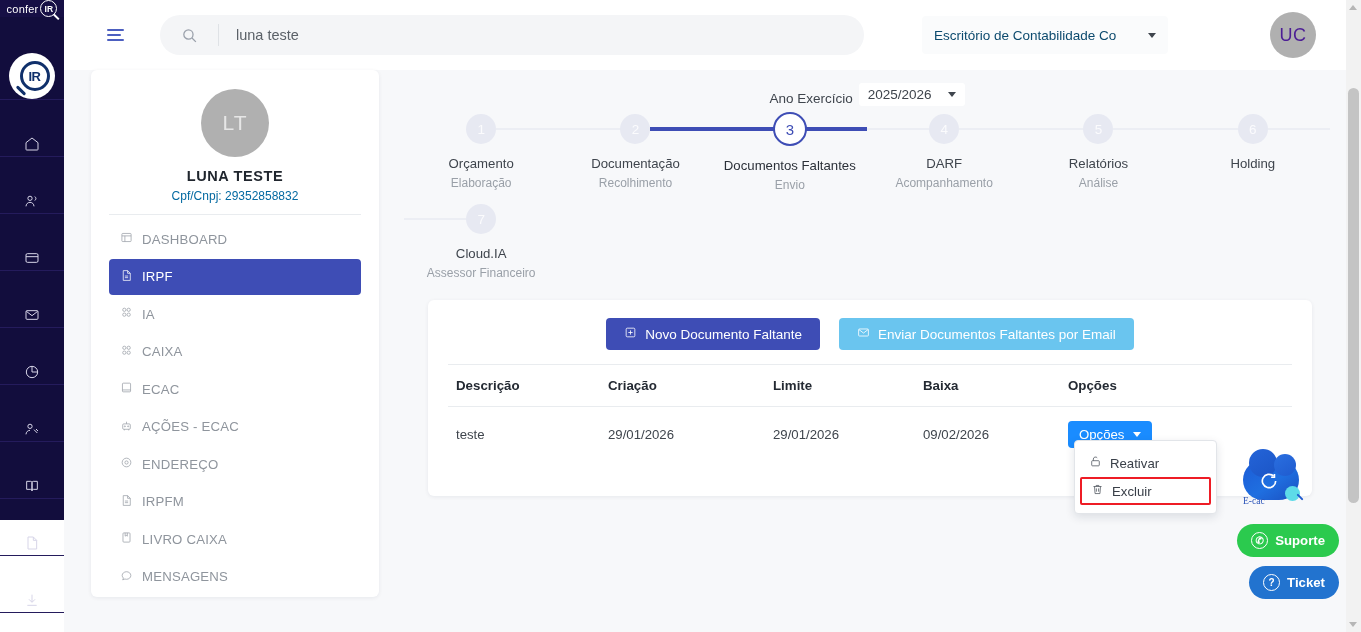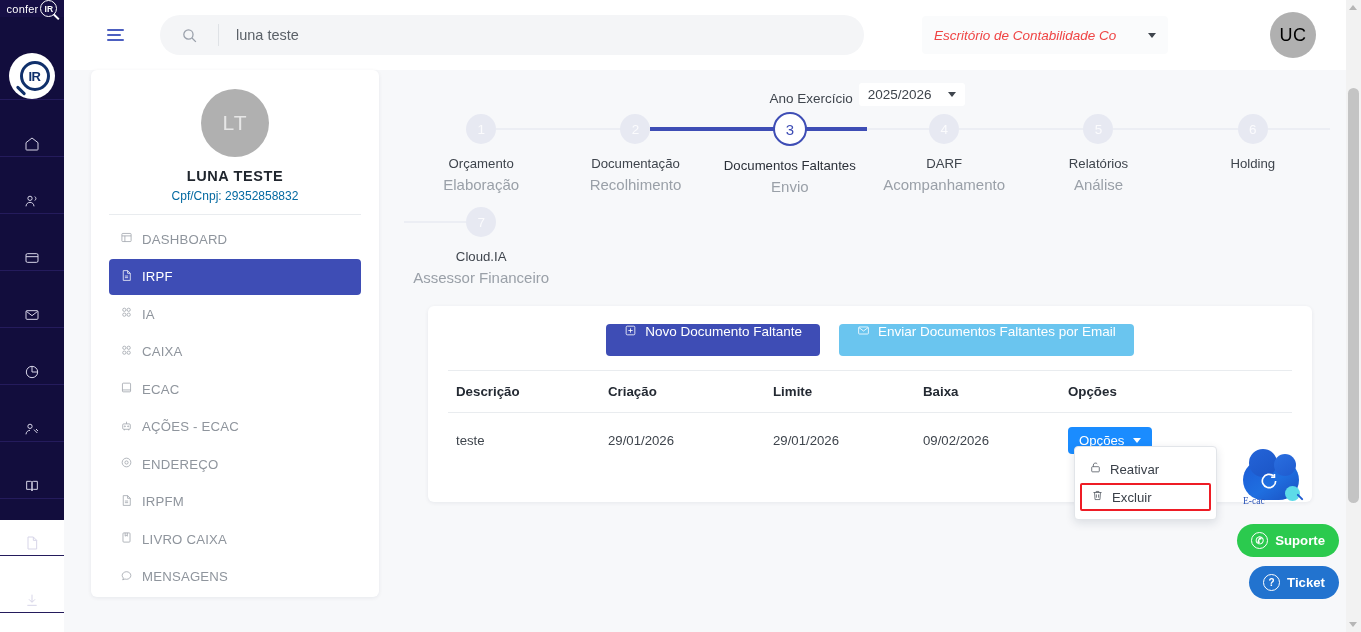--- a/index.html
+++ b/index.html
@@ -93,30 +93,30 @@
     flex: 1; border: none; outline: none; background: transparent;
     font-family: "Liberation Sans", sans-serif; font-size: 14.5px; color: #5b6168;
     padding-left: 17px;
   }
   .searchbox input::placeholder { color: #a7adb6; }
 
   .org-select {
     margin-left: 58px; height: 38px; min-width: 212px;
     background: #fafbfc; border-radius: 4px;
     display: flex; align-items: center; padding: 0 12px;
-    color: #ef4444; font-size: 13.5px; cursor: pointer; gap: 32px; font-style: italic;
+    color: #0c4a6e; font-size: 13.5px; cursor: pointer; gap: 32px;
   }
   .org-select .caret {
     width: 0; height: 0; border-left: 4.5px solid transparent;
     border-right: 4.5px solid transparent; border-top: 5.5px solid #3f454d;
   }
   .avatar-uc {
     margin-left: auto; margin-right: 45px;
     width: 46px; height: 46px; border-radius: 50%;
-    background: #b0b0b0; color: #000000;
+    background: #b0b0b0; color: #4c1d95;
     display: flex; align-items: center; justify-content: center;
     font-size: 18px; letter-spacing: .5px;
   }
 
   
   .page-body {
     position: absolute; left: 64px; top: 70px;
     width: 1297px; height: 562px;
     background: #f7f8fa;
   }
@@ -197,39 +197,39 @@
   .step .bar-left, .step .bar-right {
     position: absolute; top: 14px; height: 1.5px; background: #eceef4; z-index: 1;
   }
   .step .bar-left  { left: 0;  right: 50%; margin-right: 15px; }
   .step .bar-right { right: 0; left: 50%;  margin-left: 15px; }
   .step.current .bar-left, .step.current .bar-right { background: #3e4db5; height: 3.5px; top: 13px; }
   .step.prev-of-current .bar-right { background: #3e4db5; height: 3.5px; top: 13px; }
   .step .s-title {
     margin-top: 12px; font-size: 13.2px; color: #3f454d; white-space: nowrap;
   }
-  .step .s-sub { margin-top: 5px; font-size: 15px; color: #9aa0a8; white-space: nowrap; }
+  .step .s-sub { margin-top: 5px; font-size: 12px; color: #9aa0a8; white-space: nowrap; }
   .step.current .s-title { color: #2b3038; }
 
   .step-row2 { display: flex; margin-top: 12px; }
   .step-row2 .step { flex: 0 0 16.666%; }
 
   
   .content-card {
     margin-top: 20px; margin-left: 24px; width: 884px;
     background: #fff; border-radius: 6px;
     box-shadow: 0 1px 4px rgba(20,30,60,.07);
     padding: 18px 20px 26px;
     position: relative;
   }
   .btn-row { display: flex; justify-content: center; gap: 19px; margin-bottom: 14px; }
   .btn {
     border: none; border-radius: 4px; cursor: pointer;
     font-family: "Liberation Sans", sans-serif; font-size: 13.5px; color: #fff;
-    display: inline-flex; align-items: flex-start; gap: 8px;
+    display: inline-flex; align-items: center; gap: 8px;
     padding: 0 18px; height: 32px; white-space: nowrap;
   }
   .btn-primary { background: #3e4db5; }
   .btn-light-blue { background: #6ac5ef; }
   .btn svg { width: 13px; height: 13px; stroke: #fff; fill: none; stroke-width: 1.5; }
 
   table.doc-table { width: 100%; border-collapse: collapse; }
   table.doc-table th {
     text-align: left; font-size: 13.3px; color: #242a33; font-weight: bold;
     padding: 13px 0 13px 0; border-top: 1px solid #e9ecef; border-bottom: 1px solid #e9ecef;

